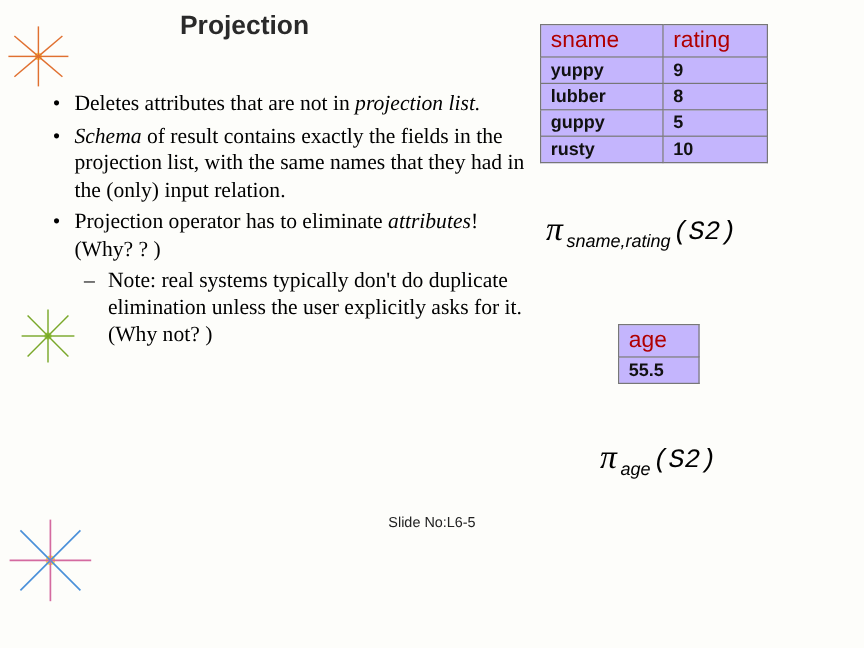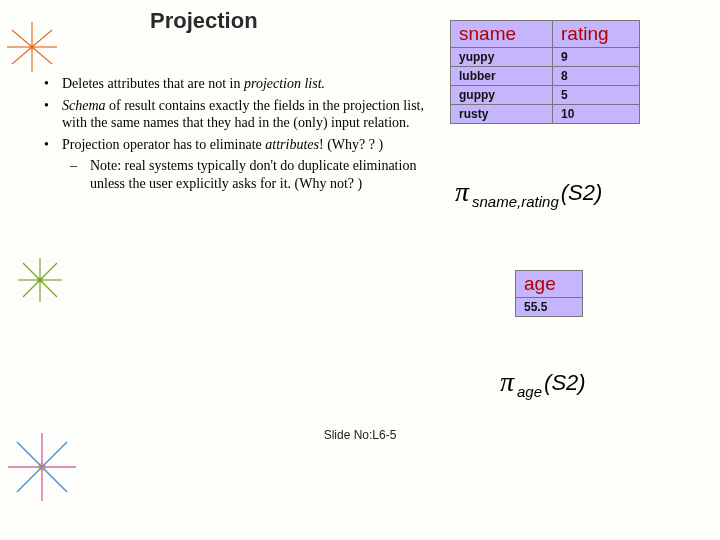--- a/index.html
+++ b/index.html
@@ -33,21 +33,21 @@
     font-weight: bold;
     font-size: 22px;
     color: #2a2a2a;
   }
 
   .body {
     position: absolute;
     top: 75px;
     left: 40px;
     width: 400px;
-    font-size: 14px;
+    font-size: 18px;
     line-height: 1.25;
   }
   .body ul {
     margin: 0;
     padding-left: 22px;
   }
   .body ul li {
     margin-bottom: 4px;
     list-style: none;
     position: relative;
@@ -85,21 +85,21 @@
   .tbl th {
     font-family: "Comic Sans MS", "Trebuchet MS", Arial, sans-serif;
     font-weight: normal;
     color: #b00000;
     font-size: 19px;
   }
   .tbl td {
     font-family: Arial, Helvetica, sans-serif;
     font-weight: bold;
     color: #111;
-    font-size: 12px;
+    font-size: 15px;
   }
   #table1 { top: 20px; left: 450px; }
   #table1 th:nth-child(1), #table1 td:nth-child(1) { min-width: 85px; }
   #table1 th:nth-child(2), #table1 td:nth-child(2) { min-width: 70px; }
 
   #table2 { top: 270px; left: 515px; }
   #table2 th, #table2 td { min-width: 50px; }
 
   .formula {
     position: absolute;
@@ -116,21 +116,21 @@
   }
   .formula .sub {
     font-family: "Comic Sans MS", "Trebuchet MS", Arial, sans-serif;
     font-style: italic;
     font-size: 15px;
     position: relative;
     top: 4px;
     margin: 0 2px 0 3px;
   }
   .formula .arg {
-    font-family: Liberation Sans, sans-serif;
+    font-family: Liberation Mono, monospace;
     font-size: 22px;
     font-style: italic;
     text-align: center;
   }
   #formula1 { top: 178px; left: 455px; }
   #formula2 { top: 368px; left: 500px; }
 
   .footer {
     position: absolute;
     bottom: 10px;

